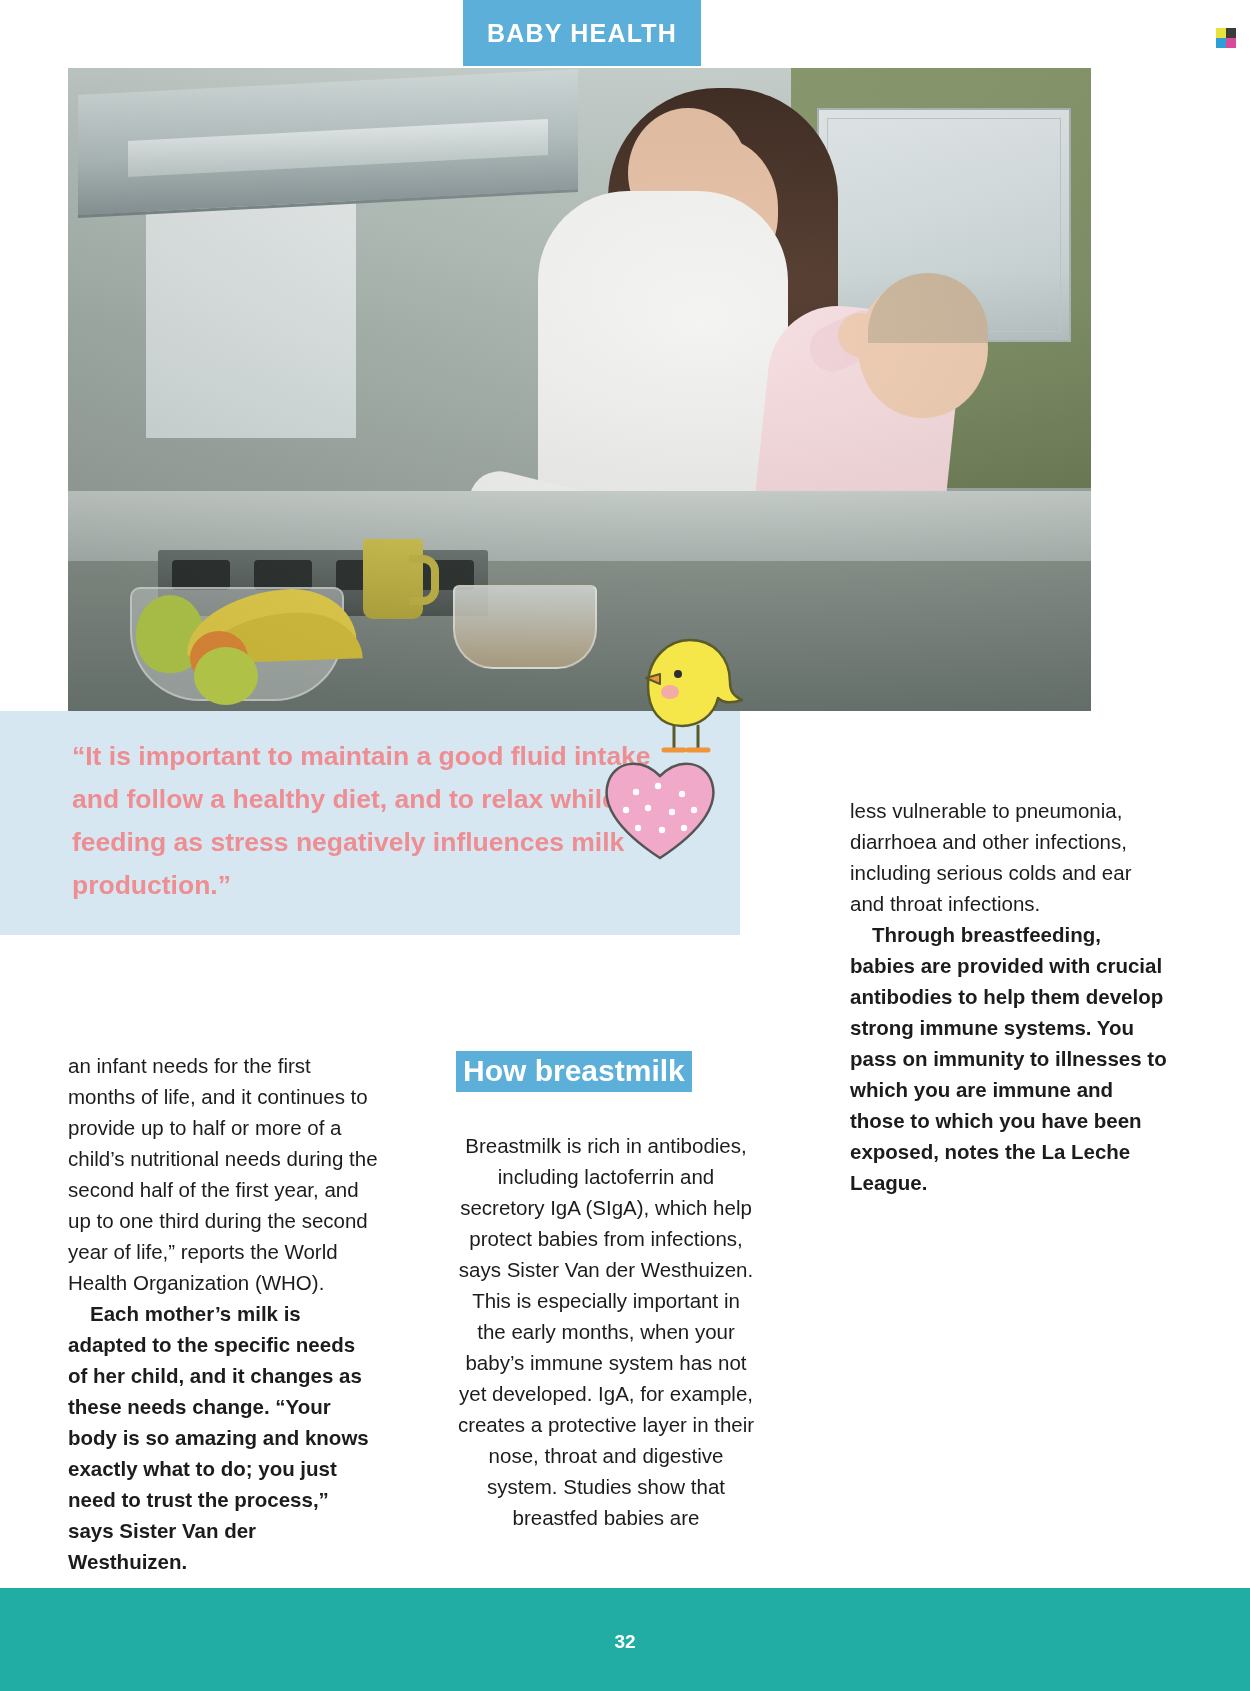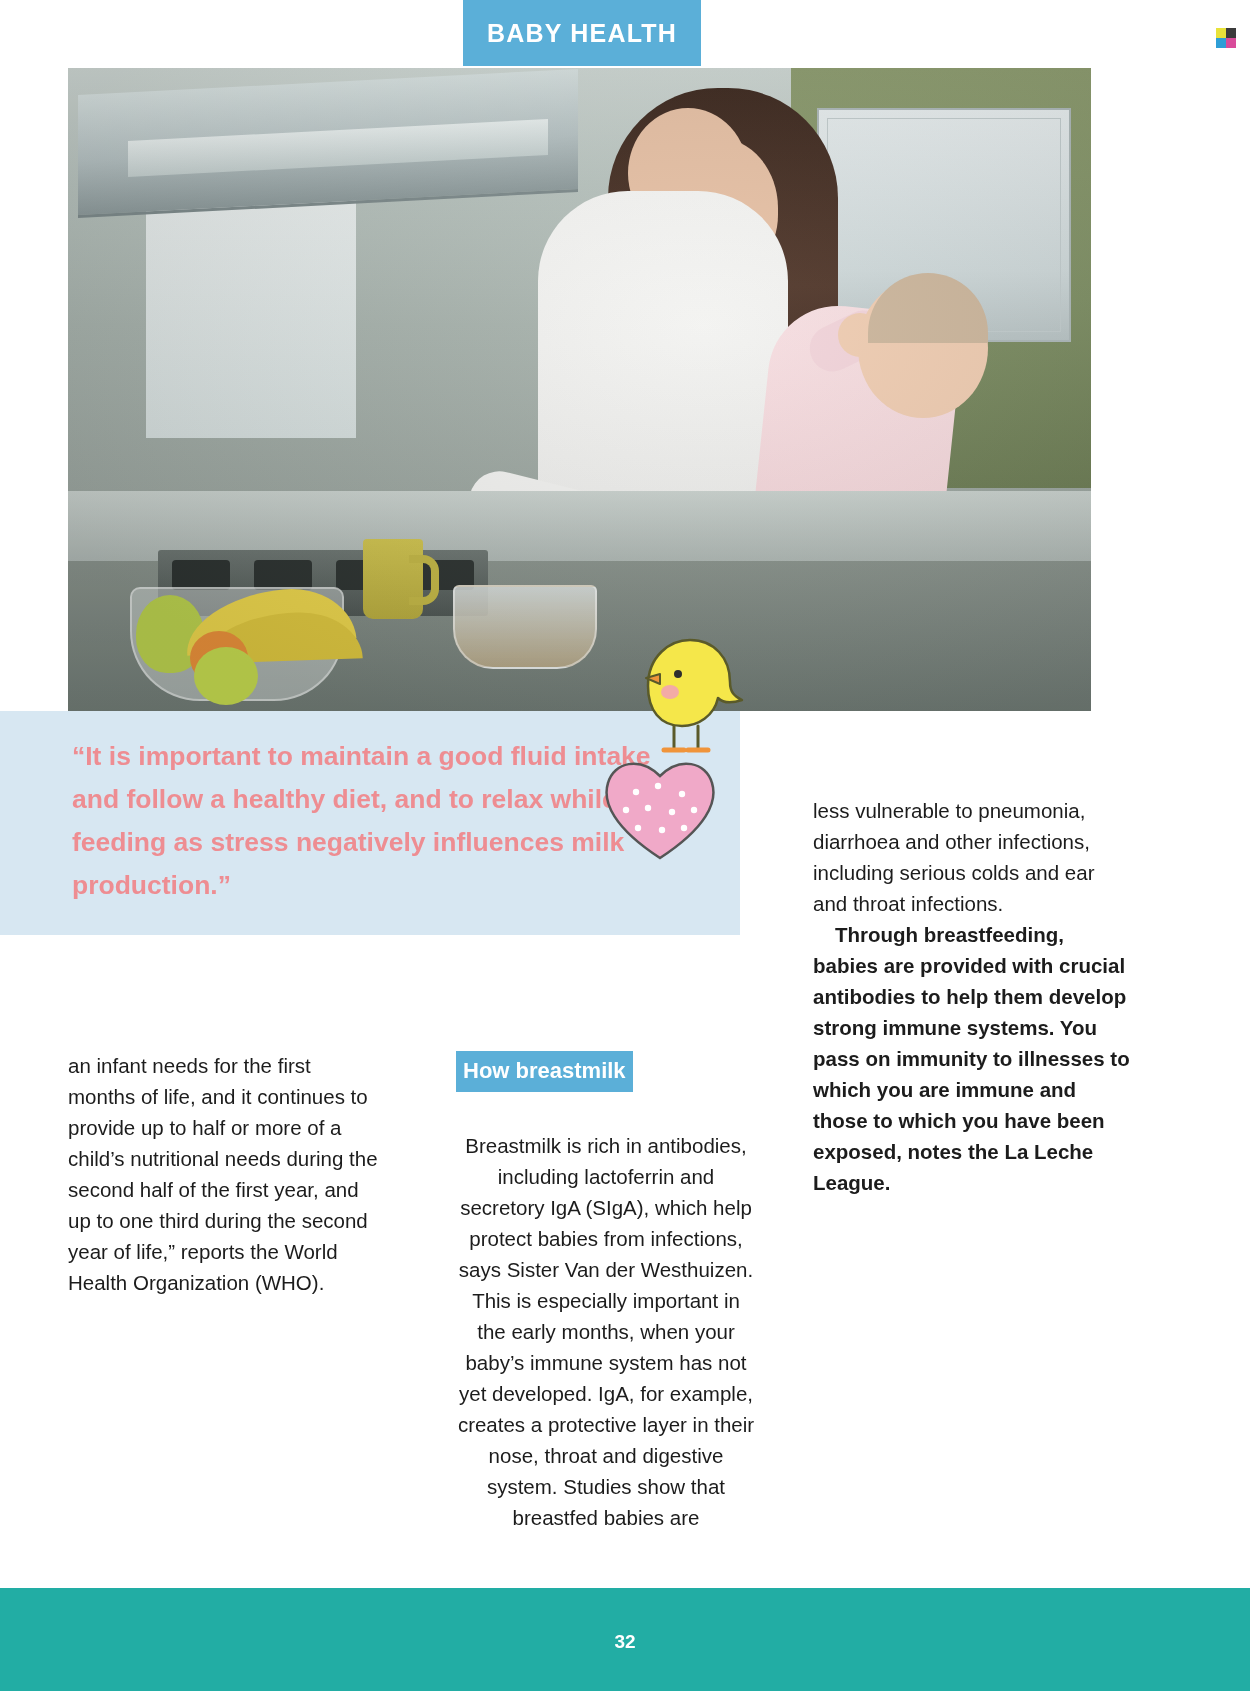--- a/index.html
+++ b/index.html
@@ -239,33 +239,33 @@
     position: absolute;
     font-size: 20.5px;
     line-height: 31px;
     color: #1c1c1c;
   }
   .col p { margin: 0; }
   .col p + p { text-indent: 22px; font-weight: bold; }
 
   .col-left  { left: 68px;  top: 1050px; width: 310px; }
   .col-mid   { left: 456px; top: 1130px; width: 300px; text-align: center; }
-  .col-right { left: 813px; top: 795px;  width: 320px; }
+  .col-right { left: 850px; top: 795px;  width: 320px; }
 
   .heading-wrap {
     position: absolute;
     left: 456px;
     top: 1051px;
     width: 300px;
   }
   .heading-line {
     display: inline-block;
     background: #5bafd8;
     color: #ffffff;
-    font-size: 22px;
+    font-size: 30px;
     font-weight: bold;
     line-height: 36px;
     padding: 2px 7px 3px 7px;
     margin-bottom: 8px;
   }
 
   
   .footer {
     position: absolute;
     left: 0;
@@ -364,20 +364,21 @@
            C 112 74, 104 72, 100 68 C 96 86, 80 96, 64 96 C 42 96, 30 80, 30 56 Z" fill="#f5e74a" stroke="#5a5a2a" stroke-width="2.5" stroke-linejoin="round"></path>
   <ellipse cx="52" cy="62" rx="9" ry="7" fill="#f2a0b6" opacity=".85"></ellipse>
   <circle cx="60" cy="44" r="4" fill="#2e2e2e"></circle>
   <path d="M42 44 L 28 48 L 42 54 Z" fill="#f0943a" stroke="#5a5a2a" stroke-width="2" stroke-linejoin="round"></path>
   <path d="M56 96 L 56 118 M 80 96 L 80 118" stroke="#5a5a2a" stroke-width="3" stroke-linecap="round"></path>
   <path d="M46 120 L 66 120 M 70 120 L 90 120" stroke="#f0943a" stroke-width="5" stroke-linecap="round"></path>
 </svg>
 
 <div class="col col-left">
   <p>an infant needs for the first months of life, and it continues to provide up to half or more of a child’s nutritional needs during the second half of the first year, and up to one third during the second year of life,” reports the World Health Organization (WHO).</p>
+  <p>Each mother’s milk is adapted to the specific needs of her child, and it changes as these needs change. “Your body is so amazing and knows exactly what to do; you just need to trust the process,” says Sister Van der Westhuizen.</p>
 </div>
 
 <div class="heading-wrap">
   <span class="heading-line">How breastmilk</span><br>
 </div>
 
 <div class="col col-mid">
   <p>Breastmilk is rich in antibodies, including lactoferrin and secretory IgA (SIgA), which help protect babies from infections, says Sister Van der Westhuizen. This is especially important in the early months, when your baby’s immune system has not yet developed. IgA, for example, creates a protective layer in their nose, throat and digestive system. Studies show that breastfed babies are</p>
 </div>
 

